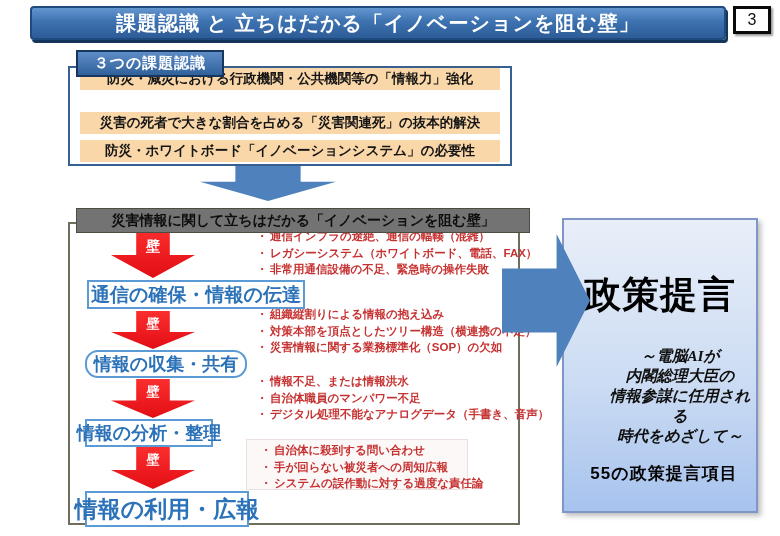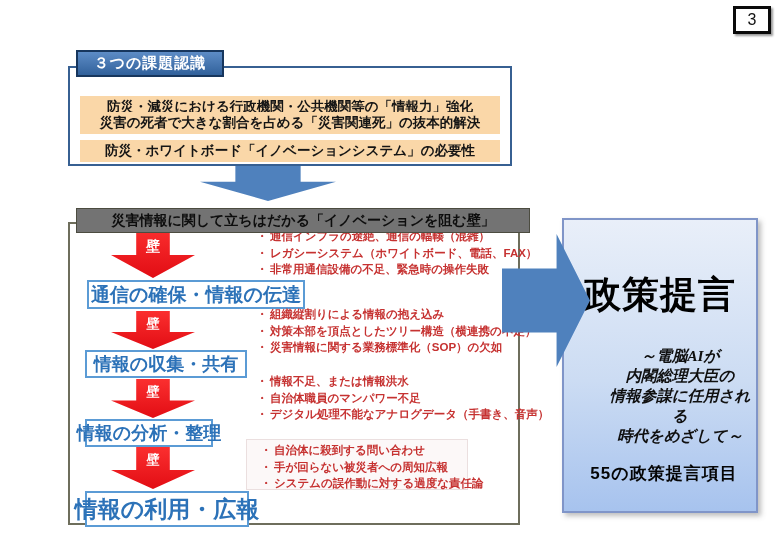--- a/index.html
+++ b/index.html
@@ -34,21 +34,21 @@
     border:2px solid #17365d; border-radius:0;
     display:flex; align-items:center; justify-content:center;
     color:#fff; font-size:15px; font-weight:bold; letter-spacing:1px;
   }
   .issue-item {
     position:absolute; left:80px; width:420px; height:22px;
     background:#fad7a8; text-align:center; line-height:22px;
     font-size:13.5px; color:#151515; font-weight:600; white-space:nowrap;
   }
   .issue-item strong { font-weight:800; }
-  .issue-1 { top:96px; } .issue-2 { top:112px; } .issue-3 { top:140px; }
+  .issue-1 { top:68px; } .issue-2 { top:112px; } .issue-3 { top:140px; }
 
   
   .big-down-arrow {
     position:absolute; left:200px; top:166px; width:136px; height:35px;
     background:#4f81bd;
     clip-path:polygon(26% 0,74% 0,74% 45%,100% 45%,50% 100%,0 45%,26% 45%);
   }
 
   
   .walls-panel {
@@ -112,20 +112,23 @@
   .proposal-count {
     position:absolute; top:242px; left:4px; width:100%; text-align:center;
     font-size:17px; font-weight:600; color:#050505; letter-spacing:1px;
   }
 </style>
 </head>
 <body>
 
 <div class="slide">
 
+  <div class="title-bar">
+    <span>課題認識 と 立ちはだかる「イノベーションを阻む壁」</span>
+  </div>
   <div class="page-box">
     <span>3</span>
   </div>
 
   <div class="issues-panel"></div>
   <div class="issues-label">３つの課題認識</div>
 
   <div class="issue-item issue-1"><span><span>防災・減災における行政機関・公共機関等の</span><strong>「情報力」</strong><span>強化</span></span></div>
   <div class="issue-item issue-2"><span><span>災害の死者で大きな割合を占める</span><strong>「災害関連死」</strong><span>の抜本的解決</span></span></div>
   <div class="issue-item issue-3"><span><span>防災・ホワイトボード</span><strong>「イノベーションシステム」</strong><span>の必要性</span></span></div>
@@ -164,21 +167,21 @@
       </div>
     <div class="barrier-item">
         <span class="dot">・</span>
         <span>対策本部を頂点としたツリー構造（横連携の不足）</span>
       </div>
     <div class="barrier-item">
         <span class="dot">・</span>
         <span>災害情報に関する業務標準化（SOP）の欠如</span>
       </div>
   </div>
-  <div class="stage-box" style="left:85px;top:350px;width:162px;height:28px;font-size:18px;">情報の収集・共有</div>
+  <div class="stage-box" style="left:85px;top:350px;width:162px;height:28px;font-size:18px;border-radius:13px;">情報の収集・共有</div>
 
   <div class="wall-arrow" style="top:379px;height:39px;">
     <span>壁</span>
   </div>
   <div class="barrier-list" style="left:254px;top:373px;">
     <div class="barrier-item">
         <span class="dot">・</span>
         <span>情報不足、または情報洪水</span>
       </div>
     <div class="barrier-item">

